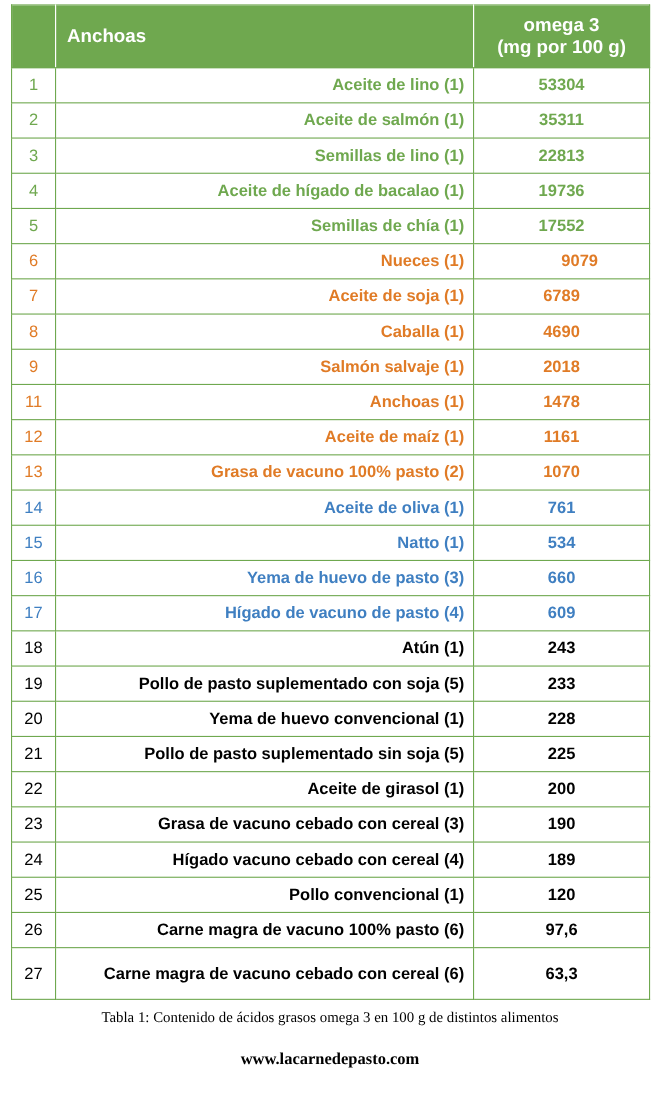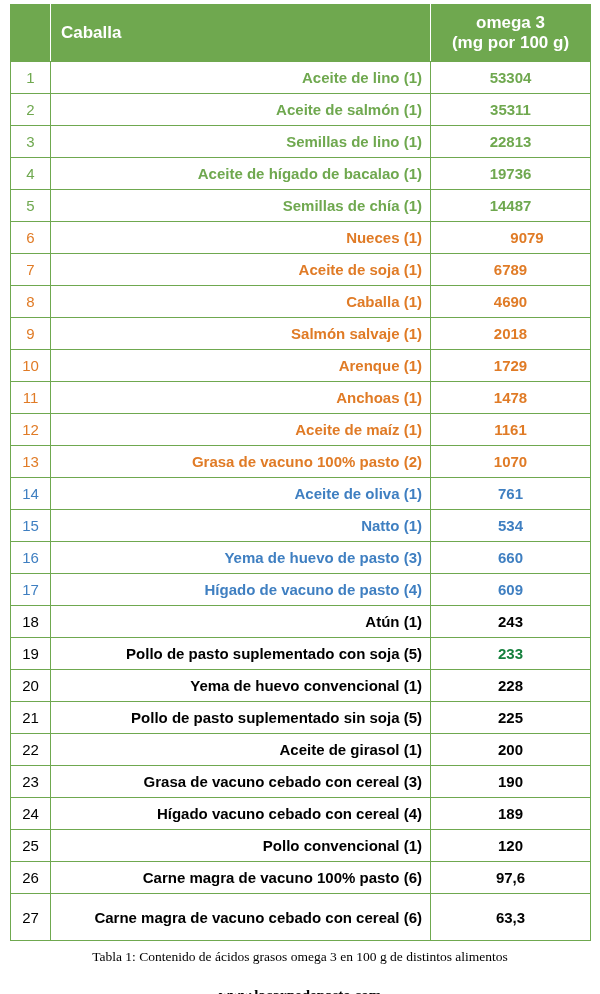--- a/index.html
+++ b/index.html
@@ -105,21 +105,21 @@
 
   <table class="omega">
     <colgroup>
       <col class="c-rank">
       <col class="c-food">
       <col class="c-val">
     </colgroup>
     <thead>
       <tr>
         <th class="th-rank"></th>
-        <th class="th-food">Caballa</th>
+        <th class="th-food">Anchoas</th>
         <th class="th-val">
           <div>omega 3</div>
           <div>(mg por 100 g)</div>
         </th>
       </tr>
     </thead>
     <tbody id="table-body">
         <tr>
           <td class="rank" style="color: rgb(111, 168, 79);">1</td>
           <td class="food" style="color: rgb(111, 168, 79);">Aceite de lino (1)</td>
@@ -136,21 +136,21 @@
           <td class="val" style="color: rgb(111, 168, 79);">22813</td>
         </tr>
         <tr>
           <td class="rank" style="color: rgb(111, 168, 79);">4</td>
           <td class="food" style="color: rgb(111, 168, 79);">Aceite de hígado de bacalao (1)</td>
           <td class="val" style="color: rgb(111, 168, 79);">19736</td>
         </tr>
         <tr>
           <td class="rank" style="color: rgb(111, 168, 79);">5</td>
           <td class="food" style="color: rgb(111, 168, 79);">Semillas de chía (1)</td>
-          <td class="val" style="color: rgb(111, 168, 79);">14487</td>
+          <td class="val" style="color: rgb(111, 168, 79);">17552</td>
         </tr>
         <tr>
           <td class="rank" style="color: rgb(224, 123, 38);">6</td>
           <td class="food" style="color: rgb(224, 123, 38); padding-left: 28px;">Nueces (1)</td>
           <td class="val" style="color: rgb(224, 123, 38); padding-left: 41px;">9079</td>
         </tr>
         <tr>
           <td class="rank" style="color: rgb(224, 123, 38);">7</td>
           <td class="food" style="color: rgb(224, 123, 38);">Aceite de soja (1)</td>
           <td class="val" style="color: rgb(224, 123, 38);">6789</td>
@@ -159,25 +159,20 @@
           <td class="rank" style="color: rgb(224, 123, 38);">8</td>
           <td class="food" style="color: rgb(224, 123, 38);">Caballa (1)</td>
           <td class="val" style="color: rgb(224, 123, 38);">4690</td>
         </tr>
         <tr>
           <td class="rank" style="color: rgb(224, 123, 38);">9</td>
           <td class="food" style="color: rgb(224, 123, 38);">Salmón salvaje (1)</td>
           <td class="val" style="color: rgb(224, 123, 38);">2018</td>
         </tr>
         <tr>
-          <td class="rank" style="color: rgb(224, 123, 38);">10</td>
-          <td class="food" style="color: rgb(224, 123, 38);">Arenque (1)</td>
-          <td class="val" style="color: rgb(224, 123, 38);">1729</td>
-        </tr>
-        <tr>
           <td class="rank" style="color: rgb(224, 123, 38);">11</td>
           <td class="food" style="color: rgb(224, 123, 38);">Anchoas (1)</td>
           <td class="val" style="color: rgb(224, 123, 38);">1478</td>
         </tr>
         <tr>
           <td class="rank" style="color: rgb(224, 123, 38);">12</td>
           <td class="food" style="color: rgb(224, 123, 38);">Aceite de maíz (1)</td>
           <td class="val" style="color: rgb(224, 123, 38);">1161</td>
         </tr>
         <tr>
@@ -206,21 +201,21 @@
           <td class="val" style="color: rgb(63, 127, 193);">609</td>
         </tr>
         <tr>
           <td class="rank" style="color: rgb(0, 0, 0);">18</td>
           <td class="food" style="color: rgb(0, 0, 0);">Atún (1)</td>
           <td class="val" style="color: rgb(0, 0, 0);">243</td>
         </tr>
         <tr>
           <td class="rank" style="color: rgb(0, 0, 0);">19</td>
           <td class="food" style="color: rgb(0, 0, 0);">Pollo de pasto suplementado con soja (5)</td>
-          <td class="val" style="color: #15803d;">233</td>
+          <td class="val" style="color: #000000;">233</td>
         </tr>
         <tr>
           <td class="rank" style="color: rgb(0, 0, 0);">20</td>
           <td class="food" style="color: rgb(0, 0, 0);">Yema de huevo convencional (1)</td>
           <td class="val" style="color: rgb(0, 0, 0);">228</td>
         </tr>
         <tr>
           <td class="rank" style="color: rgb(0, 0, 0);">21</td>
           <td class="food" style="color: rgb(0, 0, 0);">Pollo de pasto suplementado sin soja (5)</td>
           <td class="val" style="color: rgb(0, 0, 0);">225</td>

